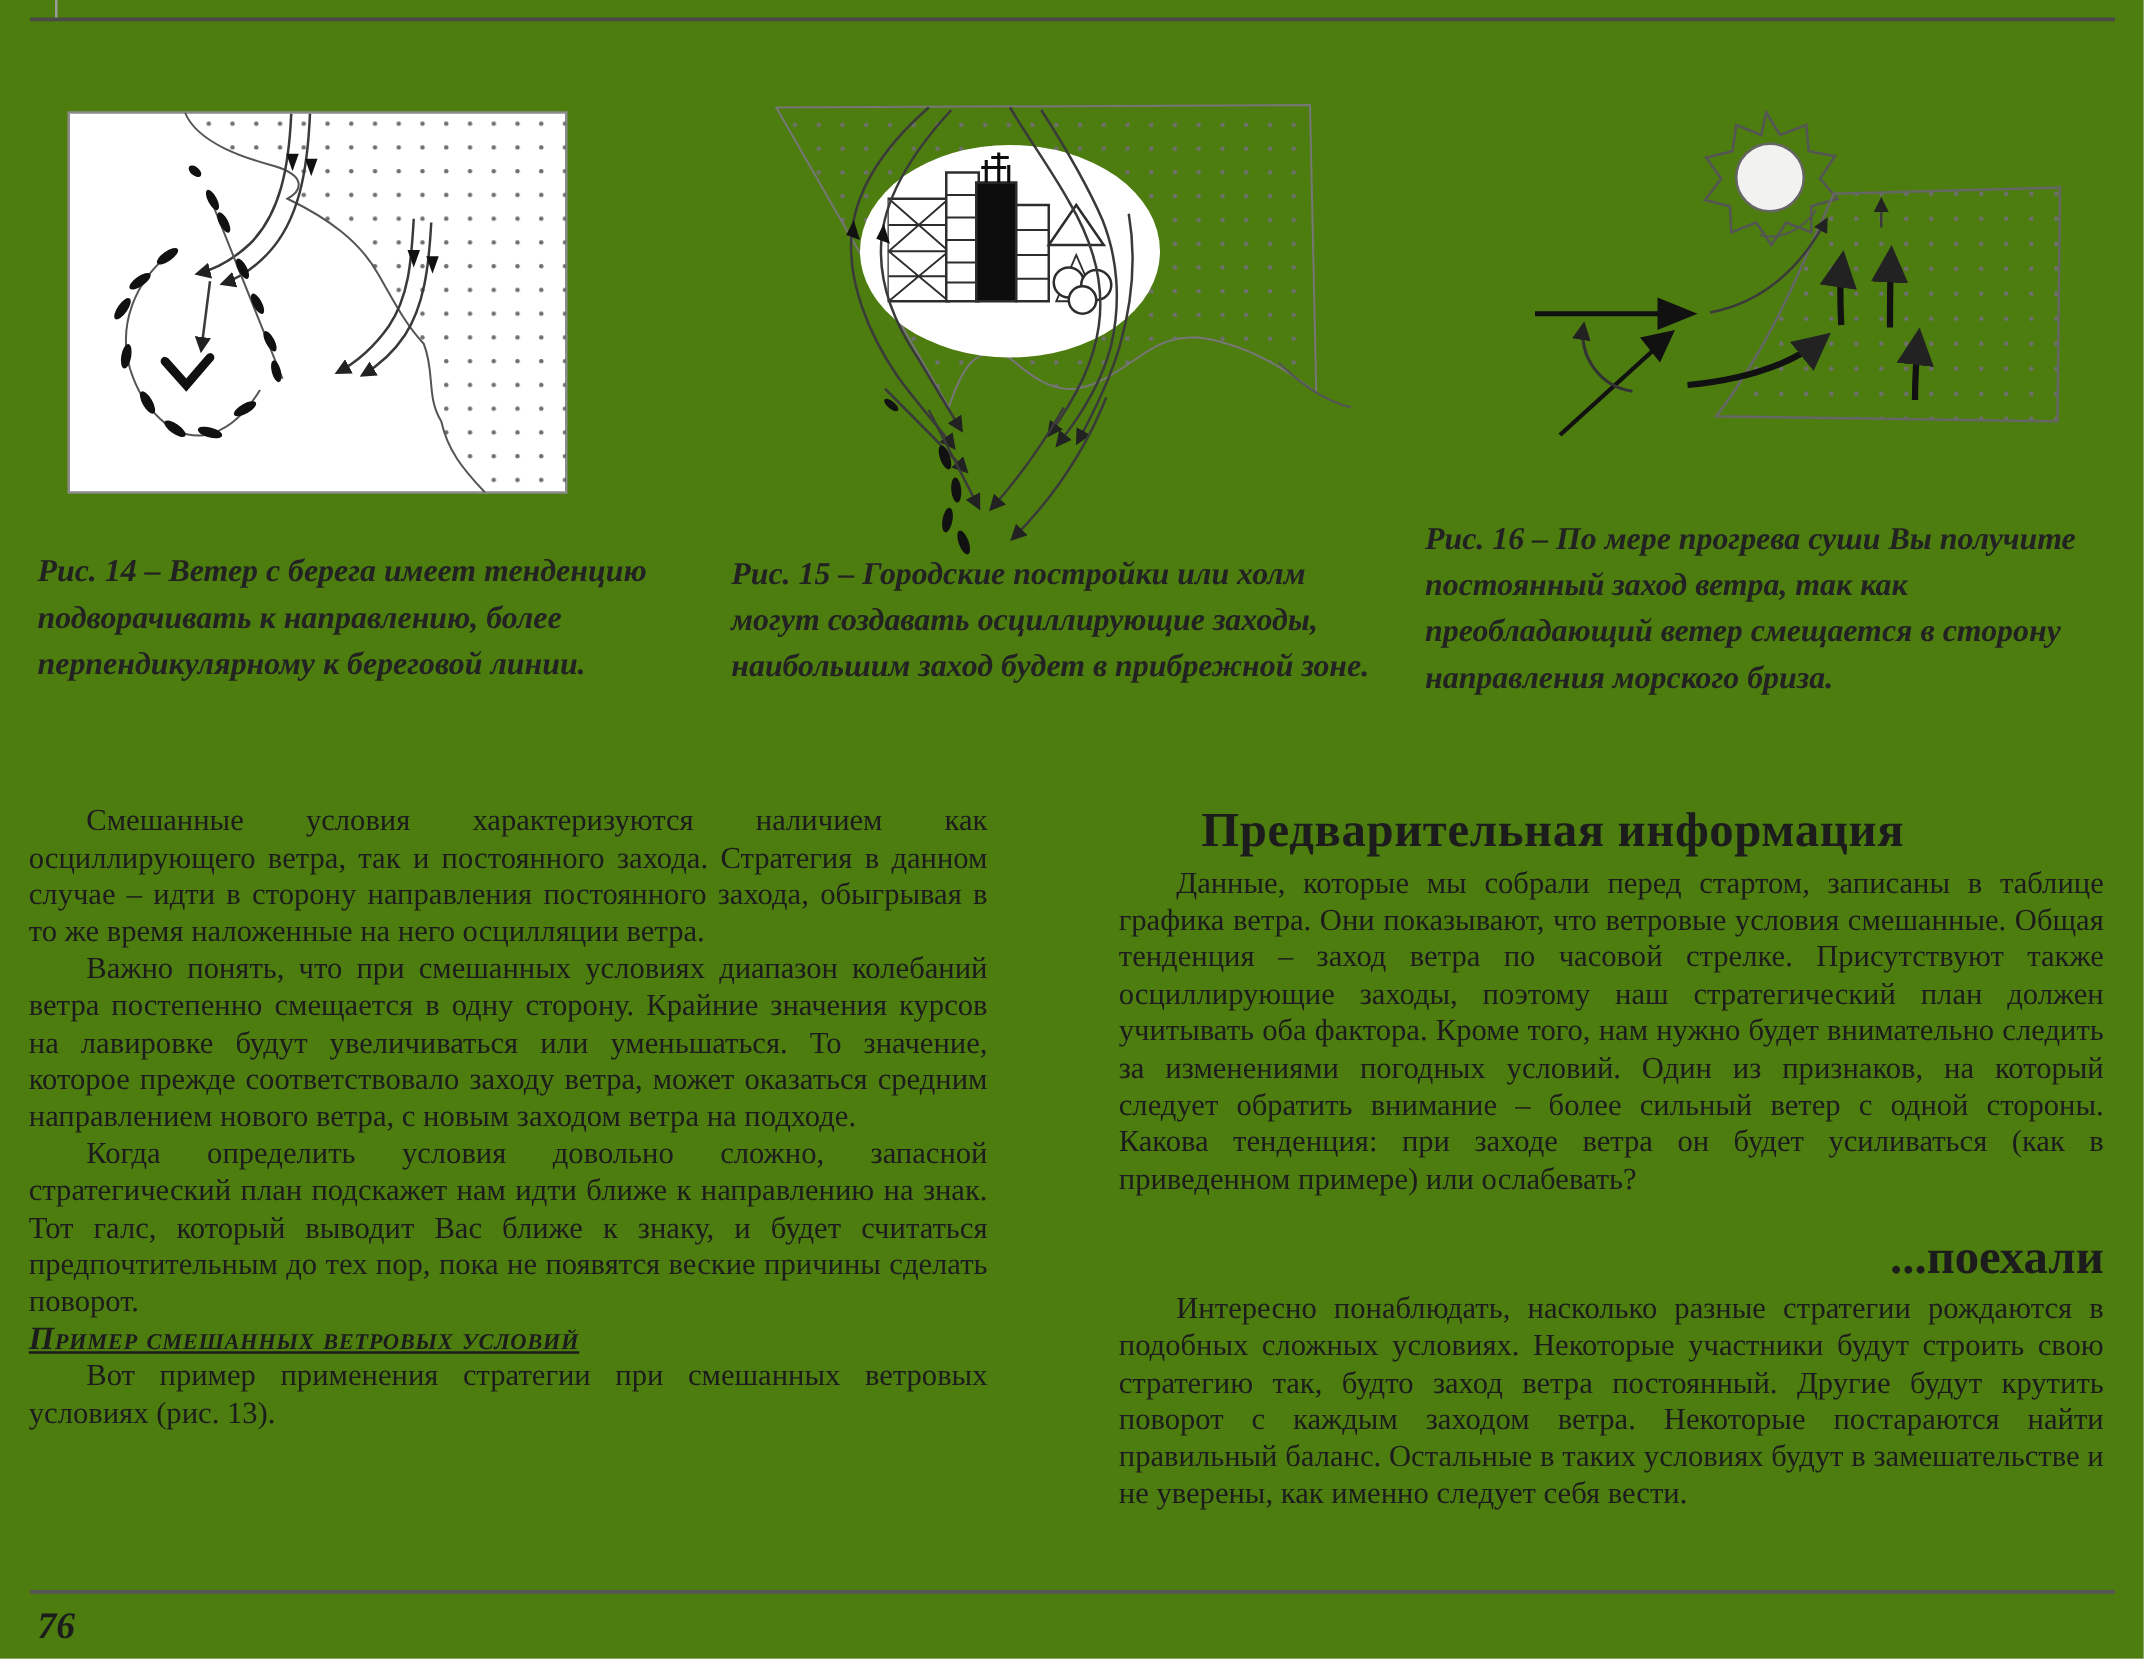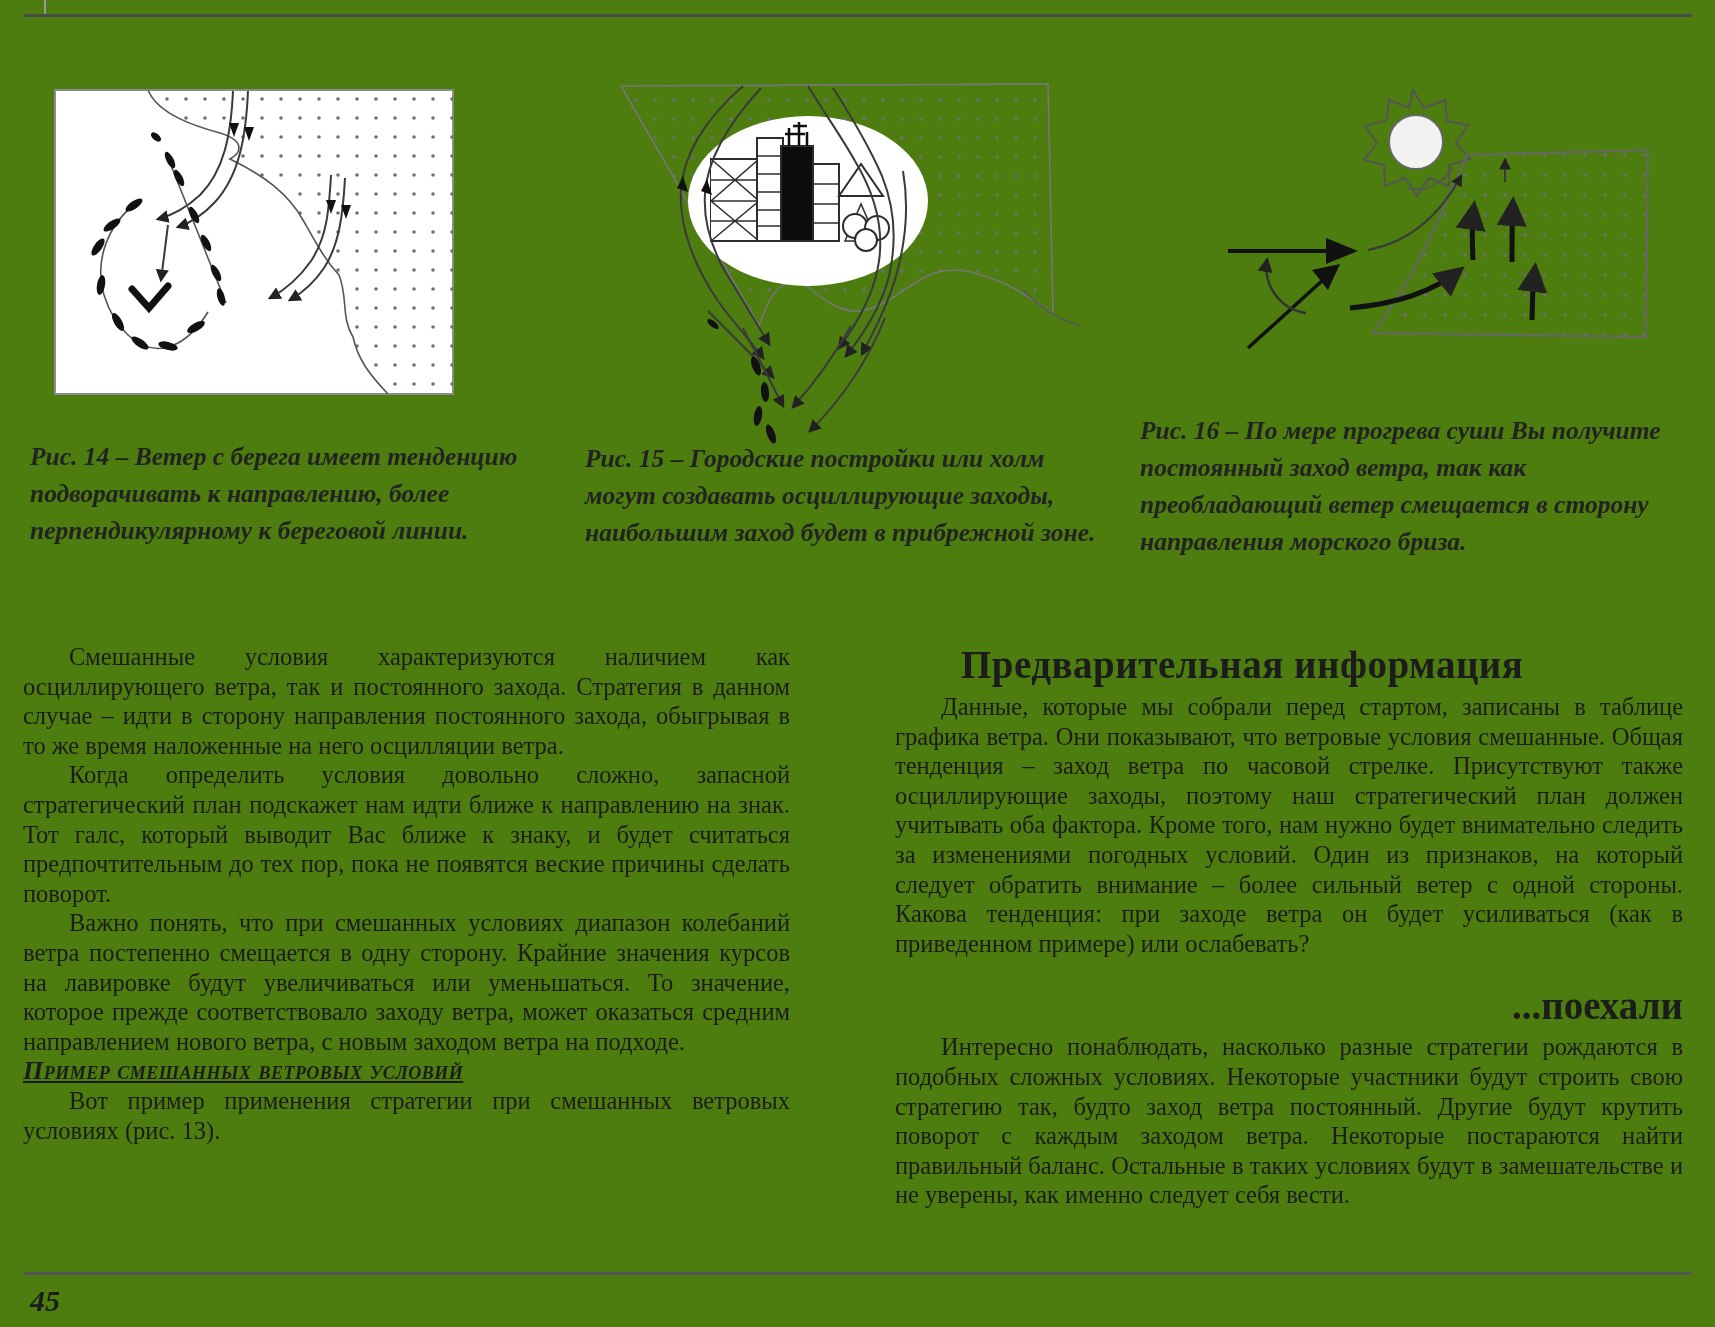--- a/index.html
+++ b/index.html
@@ -230,30 +230,30 @@
         <path d="M 48,278 L 124,209" stroke="#111" stroke-width="3.5"></path>
         <path d="M 112,200 L 140,194 L 128,220 Z" fill="#111"></path>
         <path d="M 106,243 A 46,46 0 0 1 67,190" fill="none" stroke="#333" stroke-width="2.5" marker-end="url(#ah16)"></path>
       </g>
     </svg>
   </figure>
   <figcaption class="caption cap16">Рис. 16 – По мере прогрева суши Вы получите постоянный заход ветра, так как преобладающий ветер смещается в сторону направления морского бриза.</figcaption>
 
   <section class="col col-left">
     <p>Смешанные условия характеризуются наличием как осциллирующего ветра, так и постоянного захода. Стратегия в данном случае – идти в сторону направления постоянного захода, обыгрывая в то же время наложенные на него осцилляции ветра.</p>
+    <p>Важно понять, что при смешанных условиях диапазон колебаний ветра постепенно смещается в одну сторону. Крайние значения курсов на лавировке будут увеличиваться или уменьшаться. То значение, которое прежде соответствовало заходу ветра, может оказаться средним направлением нового ветра, с новым заходом ветра на подходе.</p>
     <p>Когда определить условия довольно сложно, запасной стратегический план подскажет нам идти ближе к направлению на знак. Тот галс, который выводит Вас ближе к знаку, и будет считаться предпочтительным до тех пор, пока не появятся веские причины сделать поворот.</p>
-    <p>Важно понять, что при смешанных условиях диапазон колебаний ветра постепенно смещается в одну сторону. Крайние значения курсов на лавировке будут увеличиваться или уменьшаться. То значение, которое прежде соответствовало заходу ветра, может оказаться средним направлением нового ветра, с новым заходом ветра на подходе.</p>
     <h4 class="sub">Пример смешанных ветровых условий</h4>
     <p>Вот пример применения стратегии при смешанных ветровых условиях (рис. 13).</p>
   </section>
 
   <section class="col col-right">
     <h2>Предварительная информация</h2>
     <p>Данные, которые мы собрали перед стартом, записаны в таблице графика ветра. Они показывают, что ветровые условия смешанные. Общая тенденция – заход ветра по часовой стрелке. Присутствуют также осциллирующие заходы, поэтому наш стратегический план должен учитывать оба фактора. Кроме того, нам нужно будет внимательно следить за изменениями погодных условий. Один из признаков, на который следует обратить внимание – более сильный ветер с одной стороны. Какова тенденция: при заходе ветра он будет усиливаться (как в приведенном примере) или ослабевать?</p>
     <h3 class="run-head">...поехали</h3>
     <p>Интересно понаблюдать, насколько разные стратегии рождаются в подобных сложных условиях. Некоторые участники будут строить свою стратегию так, будто заход ветра постоянный. Другие будут крутить поворот с каждым заходом ветра. Некоторые постараются найти правильный баланс. Остальные в таких условиях будут в замешательстве и не уверены, как именно следует себя вести.</p>
   </section>
 
   <div class="footer-rule"></div>
-  <div class="page-number">45</div>
+  <div class="page-number">76</div>
   <div class="footer-title">Тактика парусных гонок</div>
 
 </div>
 
 </body></html>

